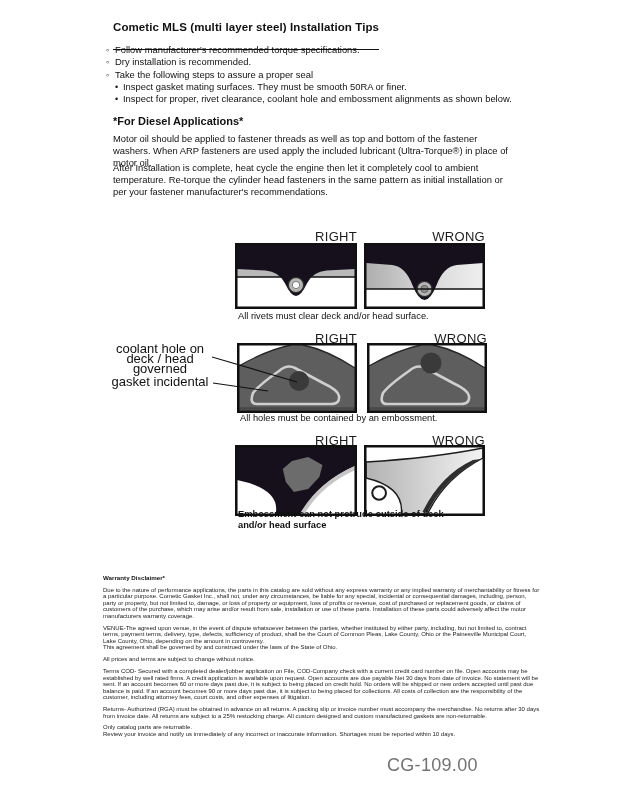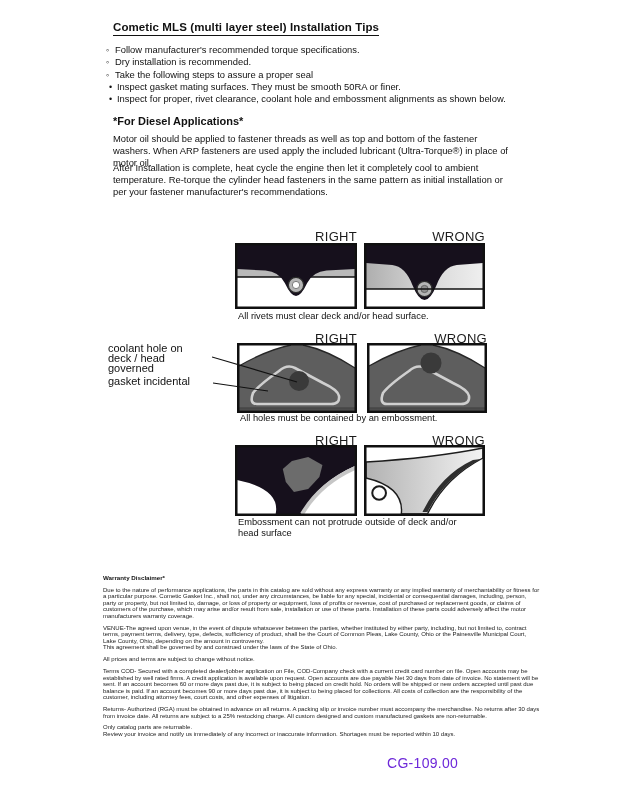--- a/index.html
+++ b/index.html
@@ -4,26 +4,26 @@
 <style>
   html,body{margin:0;padding:0;background:#fff;}
   .page{
     position:relative;width:618px;height:800px;background:#ffffff;overflow:hidden;
     font-family:"Liberation Sans","DejaVu Sans",sans-serif;color:#111;
   }
   
   .title{
     position:absolute;left:113px;top:21px;margin:0;
     font-size:11.5px;font-weight:700;letter-spacing:.1px;
-    border-bottom:1.5px solid #111;padding-bottom:2px;display:inline-block;
+    border-bottom:1.5px solid #111;padding-bottom:16px;display:inline-block;
   }
   .bullets{position:absolute;left:107px;top:44px;width:430px;font-size:9.4px;line-height:12.3px;}
   .bullet{position:relative;padding-left:8px;}
   .bullet::before{content:"◦";position:absolute;left:-1px;top:0;font-size:9px;}
-  .subbullet{position:relative;margin-left:2px;padding-left:8px;}
+  .subbullet{position:relative;margin-left:8px;padding-left:8px;}
   .subbullet::before{content:"•";position:absolute;left:0;top:0;font-size:9px;}
   .diesel-heading{
     position:absolute;left:113px;top:115px;margin:0;font-size:11px;font-weight:700;
   }
   .bodypara{position:absolute;left:113px;width:404px;margin:0;font-size:9.4px;line-height:12.2px;}
   .p1{top:133px;} .p2{top:162px;} .p3{top:205px;}
 
   
   .figure{position:absolute;width:252px;}
   .fig1{left:235px;top:229px;height:96px;}
@@ -37,36 +37,36 @@
   .fh-right{left:129px;width:121px;}
   .fig2 .fh-left{width:120px;}
   .fig2 .fh-right{left:130px;width:120px;}
   .diagram{position:absolute;display:block;}
   .d-left{left:0;top:14px;}
   .d-right{left:129px;top:14px;}
   .fig2 .d-left, .fig2 .d-right{top:12px;}
   .fig2 .d-right{left:130px;}
   .fig3 .d-left, .fig3 .d-right{top:12px;}
   .caption{position:absolute;left:3px;top:82px;font-size:9.3px;line-height:10.5px;white-space:nowrap;}
-  .fig3 .caption{top:84px;white-space:normal;width:230px;}
+  .fig3 .caption{top:76px;white-space:normal;width:230px;font-weight:bold;}
 
   
   .ptr-label{
-    position:absolute;width:104px;text-align:left;font-size:11px;line-height:9.8px;color:#111;
+    position:absolute;width:104px;text-align:center;font-size:13px;line-height:9.8px;color:#111;
   }
   .lbl-coolant{left:108px;top:344px;}
   .lbl-emboss{left:108px;top:377px;}
   .ptr-lines{position:absolute;left:212px;top:355px;}
 
   
   .warranty{position:absolute;left:103px;top:574px;width:437px;}
   .warranty h3{margin:0 0 6px 0;font-size:6.2px;font-weight:700;}
   .warranty p{margin:0 0 5.5px 0;font-size:6px;line-height:1.08;white-space:pre-line;color:#222;}
 
-  .doc-code{position:absolute;left:387px;top:755px;font-size:14px;letter-spacing:.3px;color:#6d28d9;}
+  .doc-code{position:absolute;left:387px;top:755px;font-size:18px;letter-spacing:.3px;color:#737373;}
 </style>
 </head>
 <body>
 
 <div class="page">
 
   <h1 class="title">Cometic MLS (multi layer steel) Installation Tips</h1>
 
   <div class="bullets">
     <div class="bullet">Follow manufacturer's recommended torque specifications.</div>

